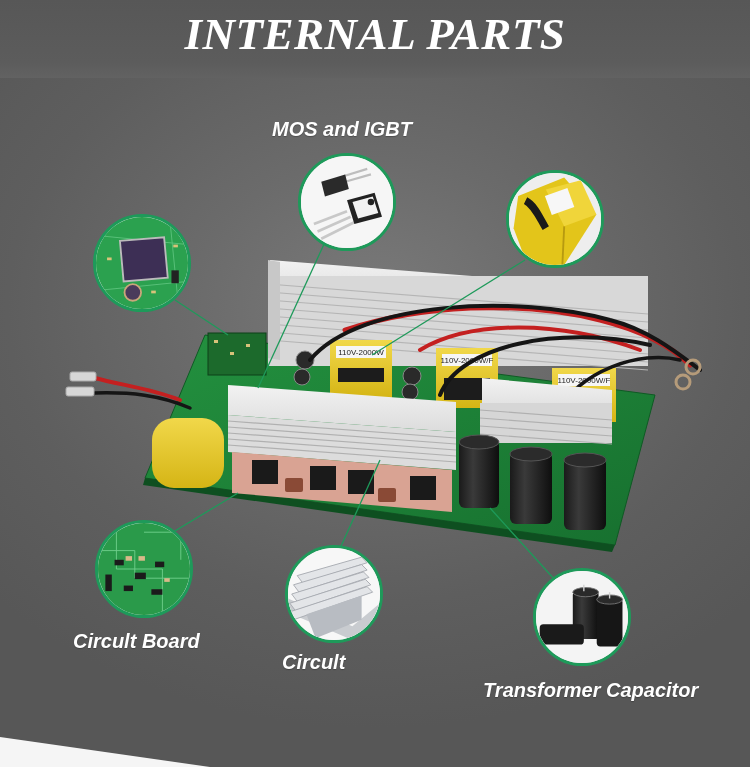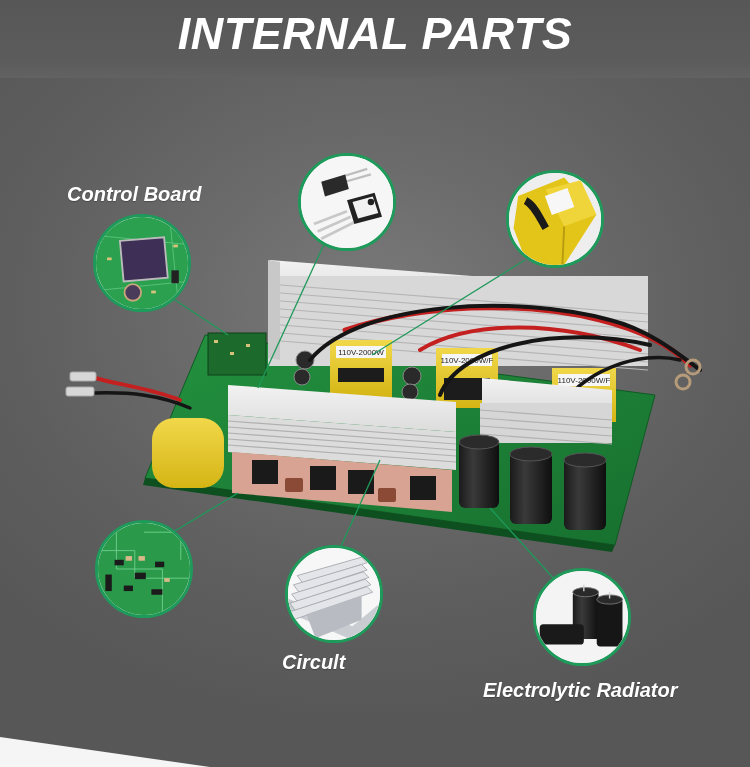--- a/index.html
+++ b/index.html
@@ -8,21 +8,21 @@
     position:relative; width:750px; height:767px; overflow:hidden;
     background: radial-gradient(ellipse 70% 55% at 50% 40%, #7a7a7a 0%, #6b6b6b 35%, #5e5e5e 70%, #575757 100%);
   }
   .title-band {
     position:absolute; left:0; top:0; width:750px; height:78px;
     background: linear-gradient(#575757, #5c5c5c 80%, #626262);
   }
   .title {
     position:absolute; left:0; top:8px; width:750px; text-align:center;
     color:#ffffff; font-size:45px; font-weight:bold; font-style:italic; letter-spacing:0.5px;
-    font-family:Liberation Sans, sans-serif;
+    font-family:Liberation Serif, serif;
   }
   .label {
     position:absolute; color:#ffffff; font-weight:bold; font-style:italic;
     font-size:20px; white-space:nowrap; text-shadow:0 1px 1px rgba(0,0,0,0.25);
   }
   .circle {
     position:absolute; border-radius:50%; border:3px solid #1e9a5a; overflow:hidden; box-sizing:border-box;
     background:#f4f4f4;
   }
   .circle svg { width:100%; height:100%; display:block; }
@@ -179,23 +179,24 @@
     <g stroke="#1e9a5a" stroke-width="1.3" fill="none">
       <line x1="175" y1="300" x2="228" y2="335"></line>
       <line x1="325" y1="242" x2="258" y2="388"></line>
       <line x1="525" y1="260" x2="372" y2="355"></line>
       <line x1="160" y1="540" x2="238" y2="493"></line>
       <line x1="328" y1="575" x2="380" y2="460"></line>
       <line x1="555" y1="580" x2="490" y2="508"></line>
     </g>
   </svg>
 
-  <div class="label" style="left:67px; top:183px;">Control Board</div>
+  <div class="label" style="left:272px; top:118px;">MOS and IGBT</div>
+  <div class="label" style="left:73px; top:630px;">Circult Board</div>
   <div class="label" style="left:282px; top:651px;">Circult</div>
-  <div class="label" style="left:483px; top:679px;">Electrolytic Radiator</div>
+  <div class="label" style="left:483px; top:679px;">Transformer Capacitor</div>
 
   <div class="circle" style="left:298px; top:153px; width:98px; height:98px;">
     <svg viewBox="0 0 100 100">
       <rect width="100" height="100" fill="#f6f6f6"></rect>
       <g stroke="#bdbdbd" stroke-width="2.5">
           <line x1="46" y1="22" x2="72" y2="14"></line>
           <line x1="48" y1="28" x2="76" y2="20"></line>
         </g>
       <polygon points="22,28 48,20 52,36 26,44" fill="#2a2a2a"></polygon>
       <g stroke="#c8c8c8" stroke-width="3">

